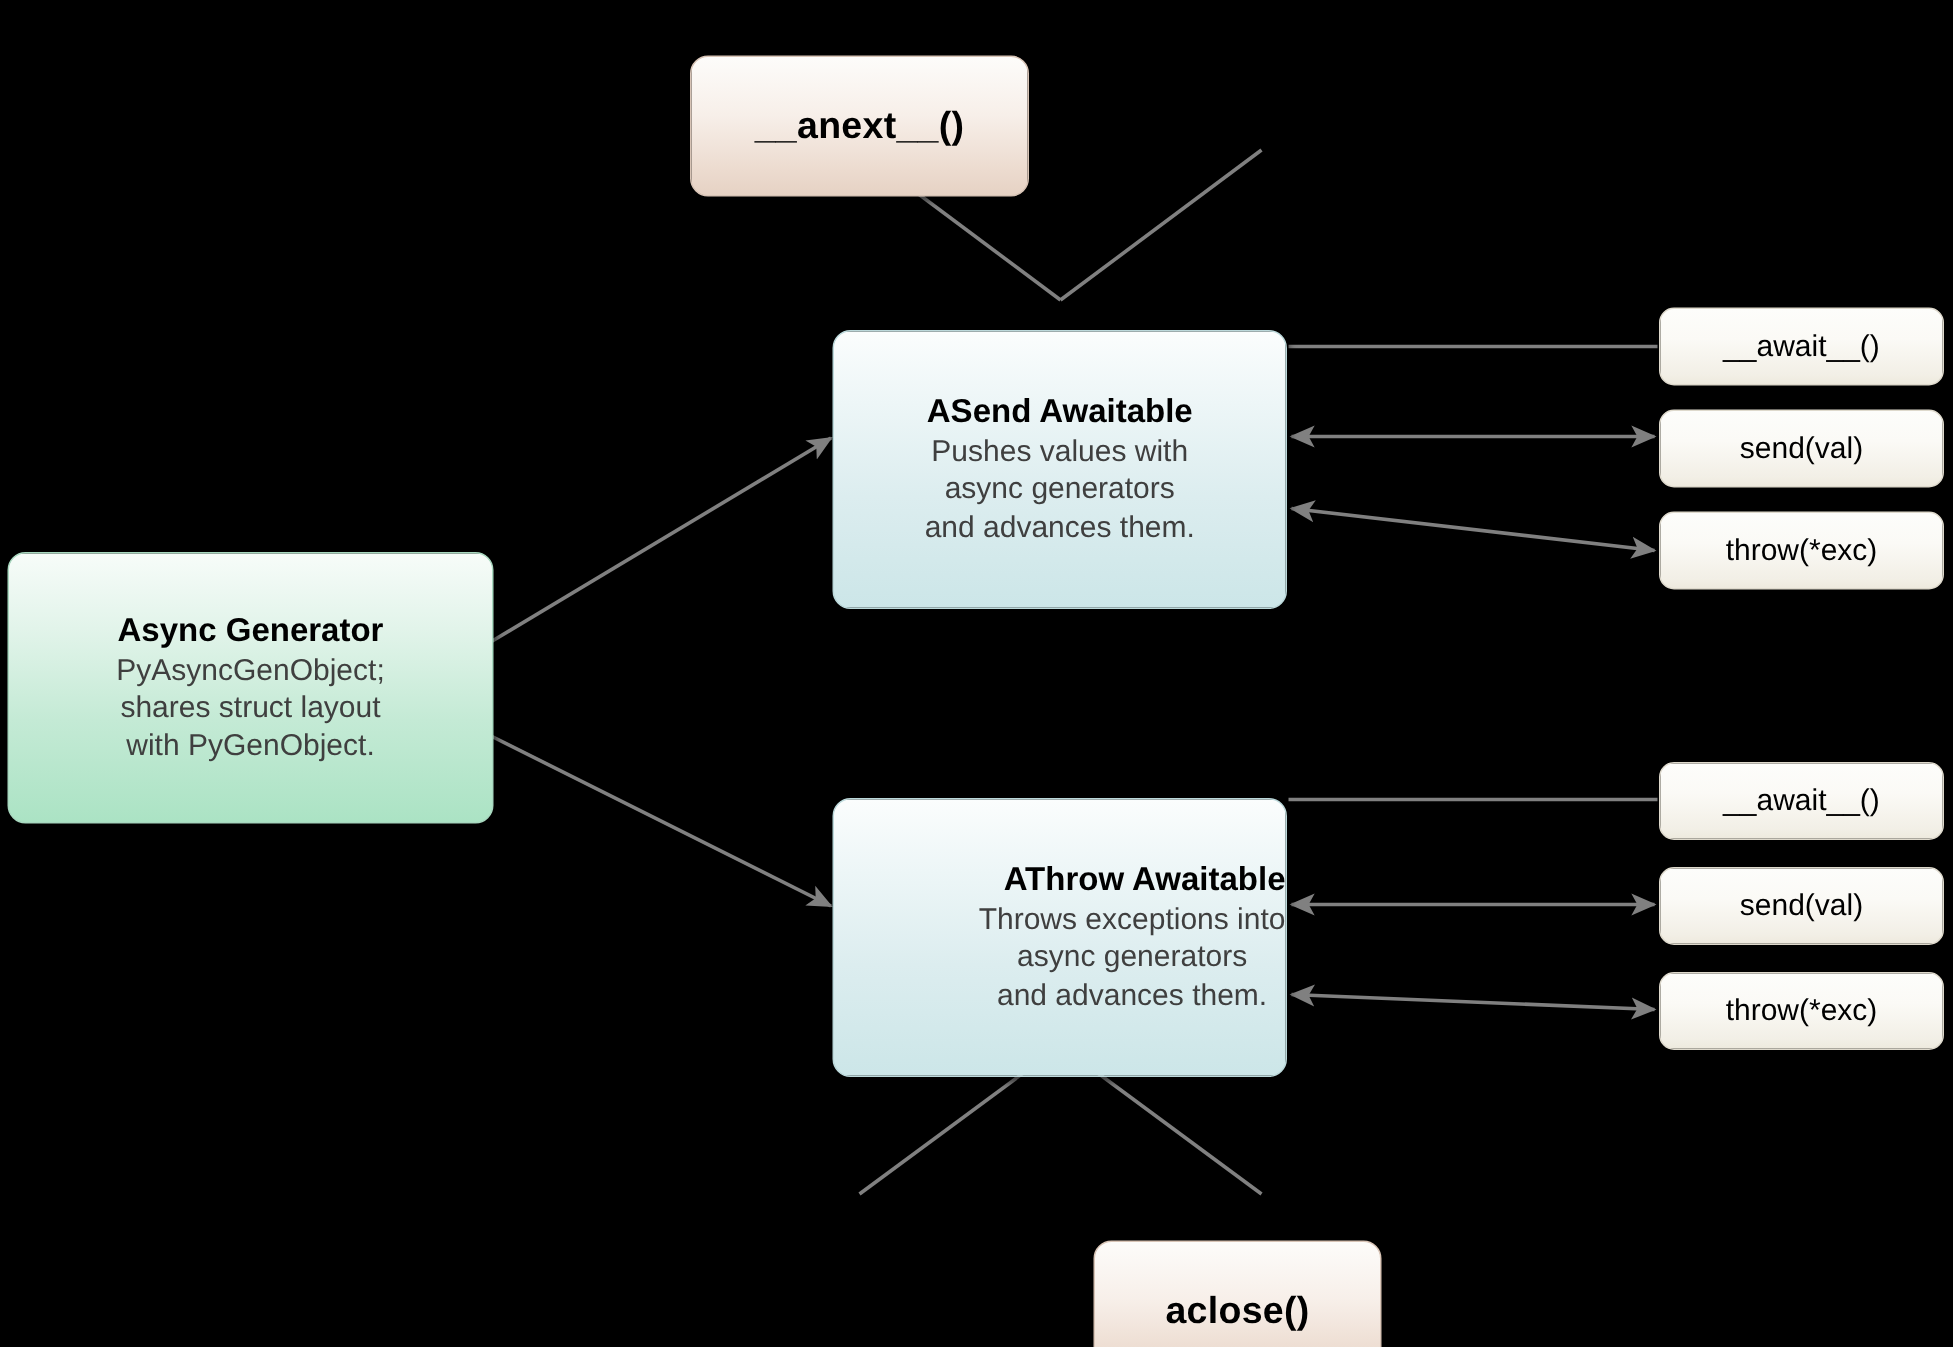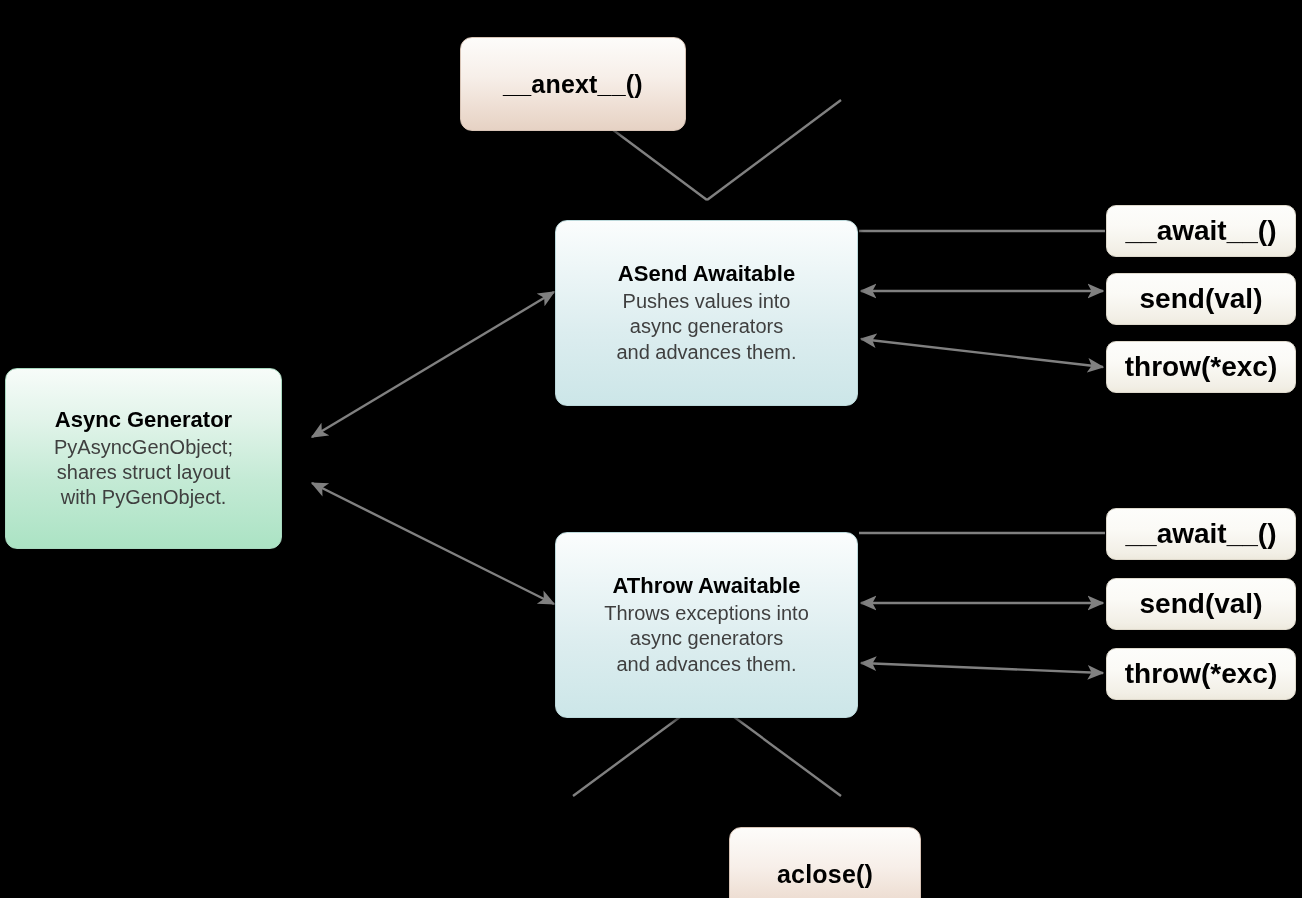--- a/index.html
+++ b/index.html
@@ -73,22 +73,22 @@
     line-height: 1.26;
     white-space: pre-line;
   }
   
   .node-leaf {
     background: linear-gradient(180deg, #fdfdfb 0%, #fbfaf6 40%, #f2efe6 88%, #eeeade 100%);
     border-color: #ded9cc;
     border-radius: 10px;
   }
   .node-leaf .node-title {
-    font-size: 28px;
-    font-weight: bold;
+    font-size: 20px;
+    font-weight: normal;
     color: #000000;
   }
 </style>
 </head>
 <body>
 
 <div id="canvas">
 
   <svg id="connectors" viewBox="0 0 1302 898" xmlns="http://www.w3.org/2000/svg">
     <defs>
@@ -120,35 +120,35 @@
       <line x1="861" y1="603" x2="1103" y2="603" marker-start="url(#arrowStart)" marker-end="url(#arrowEnd)"></line>
       <line x1="861" y1="663" x2="1103" y2="673" marker-start="url(#arrowStart)" marker-end="url(#arrowEnd)"></line>
     </g>
   </svg>
 
   <div class="node node-peach" style="left:460px; top:6px; width:226px; height:94px;">
     <div class="node-title">__anext__()</div>
   </div>
 
 
-  <div class="node node-green" style="left:5px; top:368px; width:277px; height:181px;">
+  <div class="node node-green" style="left:5px; top:368px; width:324px; height:181px;">
     <div class="node-heading">Async Generator</div>
     <div class="node-desc">PyAsyncGenObject;
 shares struct layout
 with PyGenObject.</div>
   </div>
 
   <div class="node node-cyan" style="left:555px; top:200px; width:303px; height:186px;">
     <div class="node-heading">ASend Awaitable</div>
-    <div class="node-desc">Pushes values into
+    <div class="node-desc">Pushes values with
 async generators
 and advances them.</div>
   </div>
 
-  <div class="node node-cyan" style="left:555px; top:512px; width:303px; height:186px;">
+  <div class="node node-cyan" style="left:555px; top:512px; width:303px; height:186px;align-items:flex-end;">
     <div class="node-heading">AThrow Awaitable</div>
     <div class="node-desc">Throws exceptions into
 async generators
 and advances them.</div>
   </div>
 
 
   <div class="node node-peach" style="left:729px; top:796px; width:192px; height:94px;">
     <div class="node-title">aclose()</div>
   </div>

